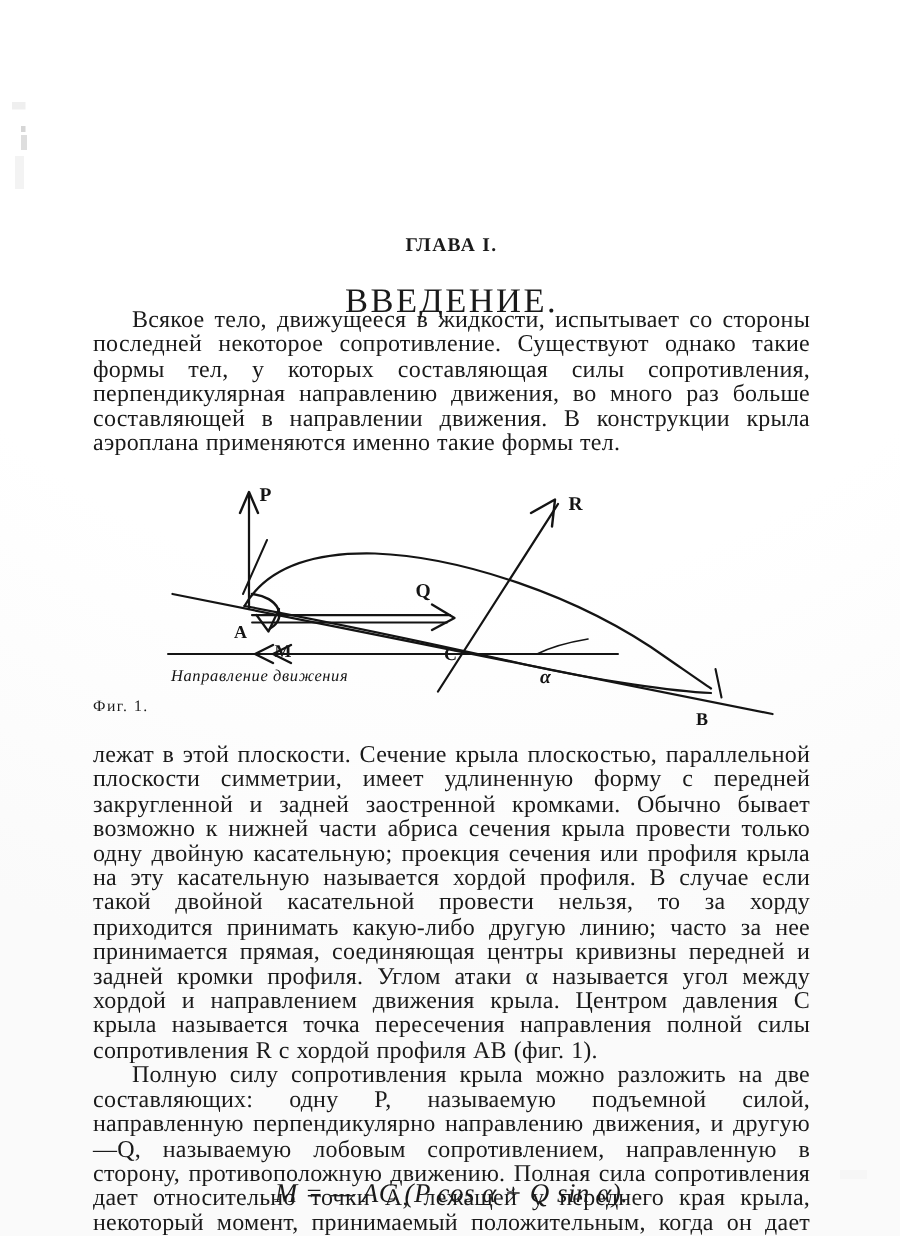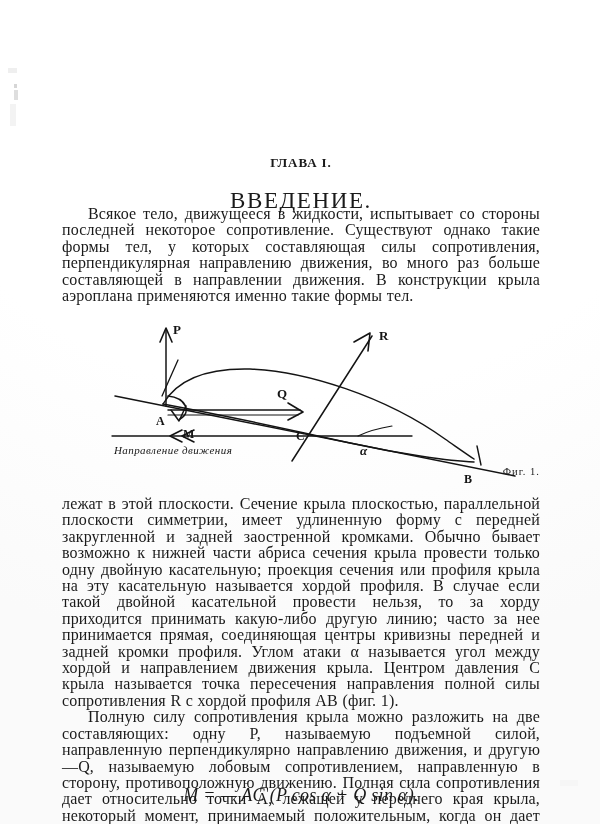--- a/index.html
+++ b/index.html
@@ -93,21 +93,21 @@
     left: 38px;
     top: 318px;
     width: 420px;
     height: 170px;
   }
   #figure svg { display: block; }
   .fig-caption {
     position: absolute;
     left: 0; right: 0;
     top: 466px;
-    text-align: right;
+    text-align: left;
     font-size: 10.5px;
     letter-spacing: 1px;
   }
 
   
   .formula {
     position: absolute;
     left: 0; right: 0;
     top: 785px;
     text-align: center;

